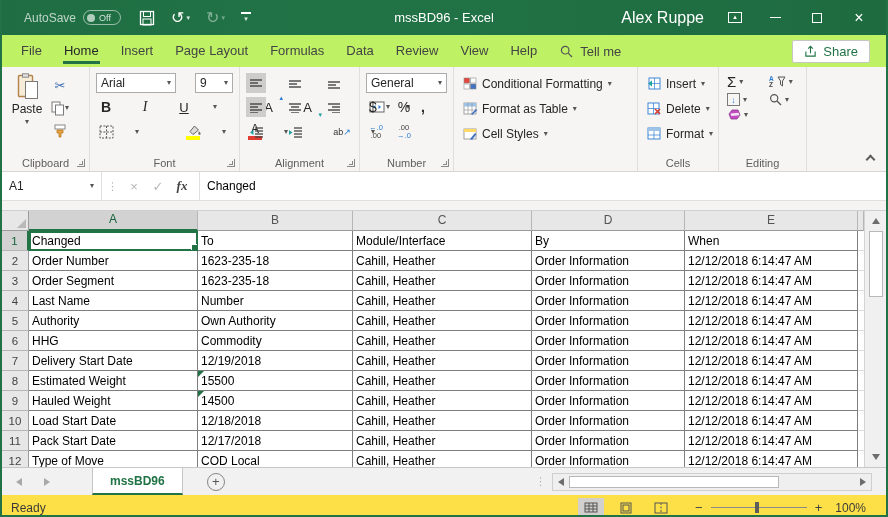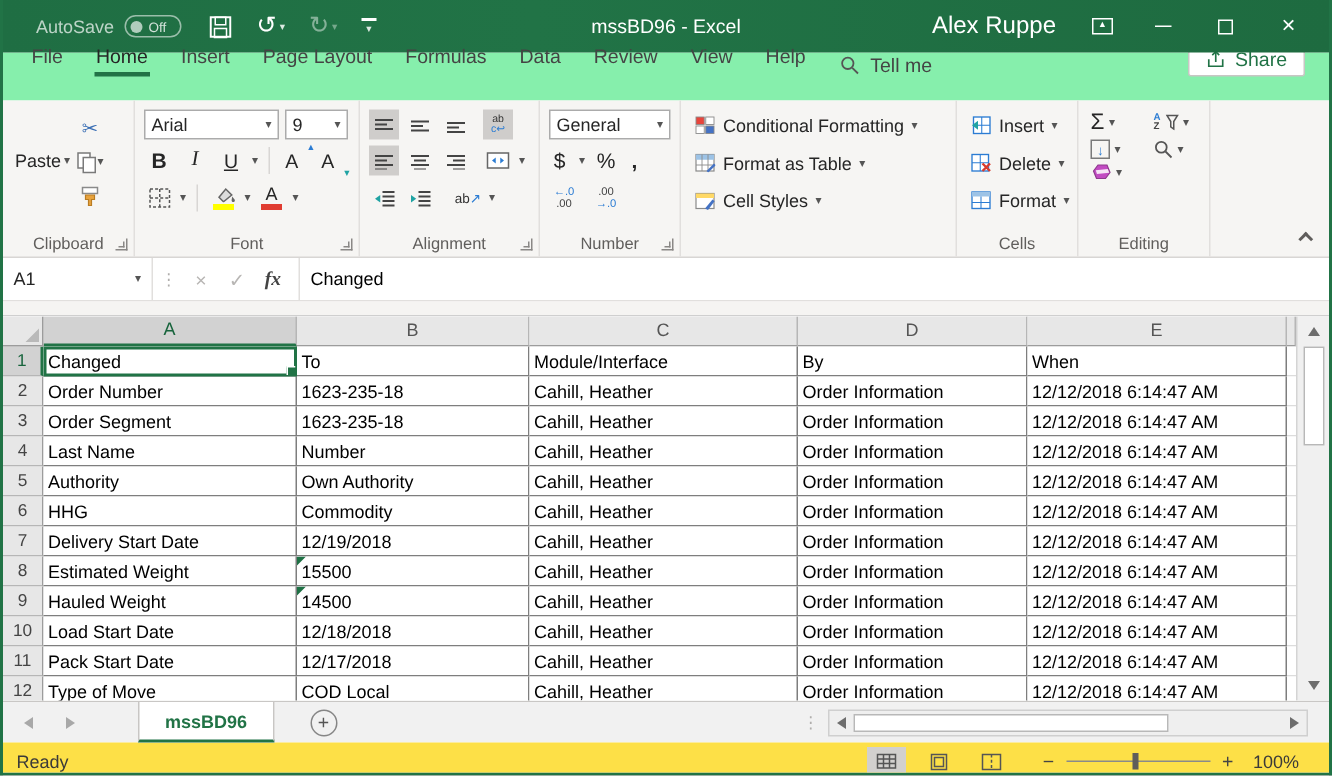--- a/index.html
+++ b/index.html
@@ -19,43 +19,43 @@
 .qat-bar{width:10px;height:2px;background:#fff}
 .tb-title{position:absolute;left:0;right:0;text-align:center;font-size:13px;color:#fff;pointer-events:none}
 .tb-right{margin-left:auto;display:flex;align-items:center;gap:24px;padding-right:8px;z-index:1}
 .username{font-size:16px}
 .ribdisp{width:14px;height:11px;border:1px solid #fff;display:flex;align-items:flex-start;justify-content:center;font-size:7px;line-height:7px;color:#fff}
 .winbtn{display:flex;align-items:center;justify-content:center;width:18px;height:18px}
 .minbar{width:11px;height:1px;background:#fff;display:block}
 .maxbox{width:10px;height:10px;border:1px solid #fff;display:block}
 .closex{font-size:16px;color:#fff;line-height:1}
 
-.tabrow{height:27px;background:#86efac;display:flex;align-items:flex-end;padding:16px 8px;font-size:13px;color:#444}
+.tabrow{height:27px;background:#bef264;display:flex;align-items:center;padding:16px 8px;font-size:13px;color:#444}
 .rtab{padding:5px 11px 6px;position:relative;cursor:default;white-space:nowrap}
 .rtab.active{color:#262626}
 .rtab.active::after{content:'';position:absolute;left:10px;right:10px;bottom:0;height:3px;background:#217346}
 .tellme{display:flex;align-items:center;gap:7px;margin-left:12px;color:#444}
 .share-btn{margin-left:auto;display:flex;align-items:center;gap:6px;border:1px solid #c8c6c4;background:#fff;color:#217346;padding:3px 11px;font-size:13px;border-radius:2px;margin-right:8px}
 
 .ribbon{height:105px;background:#f6f5f3;display:flex;border-bottom:1px solid #d8d6d4;position:relative;font-size:12px;color:#262626}
 .rgroup{position:relative;border-right:1px solid #e1dfdd;padding:4px 2px 18px;flex:none}
 .glabel{position:absolute;bottom:2px;left:0;right:0;text-align:center;font-size:11px;color:#605e5c}
 .glaunch{position:absolute;bottom:4px;right:4px;width:8px;height:8px;border-right:1px solid #8a8886;border-bottom:1px solid #8a8886}
 .glaunch::after{content:'';position:absolute;right:1px;bottom:1px;width:3px;height:3px;border-right:1px solid #8a8886;border-bottom:1px solid #8a8886}
 .caret{font-size:8px;color:#555;line-height:1}
 .combo{height:20px;background:#fff;border:1px solid #ababab;display:flex;align-items:center;justify-content:space-between;padding:0 4px;font-size:12px}
 .sbtn{display:flex;align-items:center;justify-content:center;min-width:20px;height:20px;cursor:default}
 .pressed{background:#cfcdcb}
 
 .clip-inner{display:flex;gap:4px;padding-left:4px}
-.paste-btn{display:flex;flex-direction:row;align-items:center;gap:2px;width:38px;padding-top:2px}
+.paste-btn{display:flex;flex-direction:column;align-items:center;gap:2px;width:38px;padding-top:2px}
 .clip-col{display:flex;flex-direction:column;gap:3px;padding-top:4px}
 .scis{font-size:13px;color:#3b6fb5}
 
-.frow{display:flex;align-items:center;gap:4px;height:26px;padding:0 4px}
+.frow{display:flex;align-items:center;gap:19px;height:26px;padding:0 4px}
 .glyphB{font-weight:bold;font-size:14px}
 .glyphI{font-style:italic;font-family:"Liberation Serif",serif;font-size:14px}
 .glyphU{font-size:13px;text-decoration:underline}
 .av{position:relative;font-size:13px;padding-right:5px}
 .av i{position:absolute;top:-3px;right:-2px;font-style:normal;font-size:7px;color:#2b7cd3}
 .av.down i{color:#20a3a3;top:auto;bottom:-2px}
 .colorbtn{display:flex;flex-direction:column;align-items:center;gap:1px}
 .cbar{width:14px;height:4px}
 .vdiv{width:1px;height:18px;background:#d8d6d4;margin:0 3px}
 

